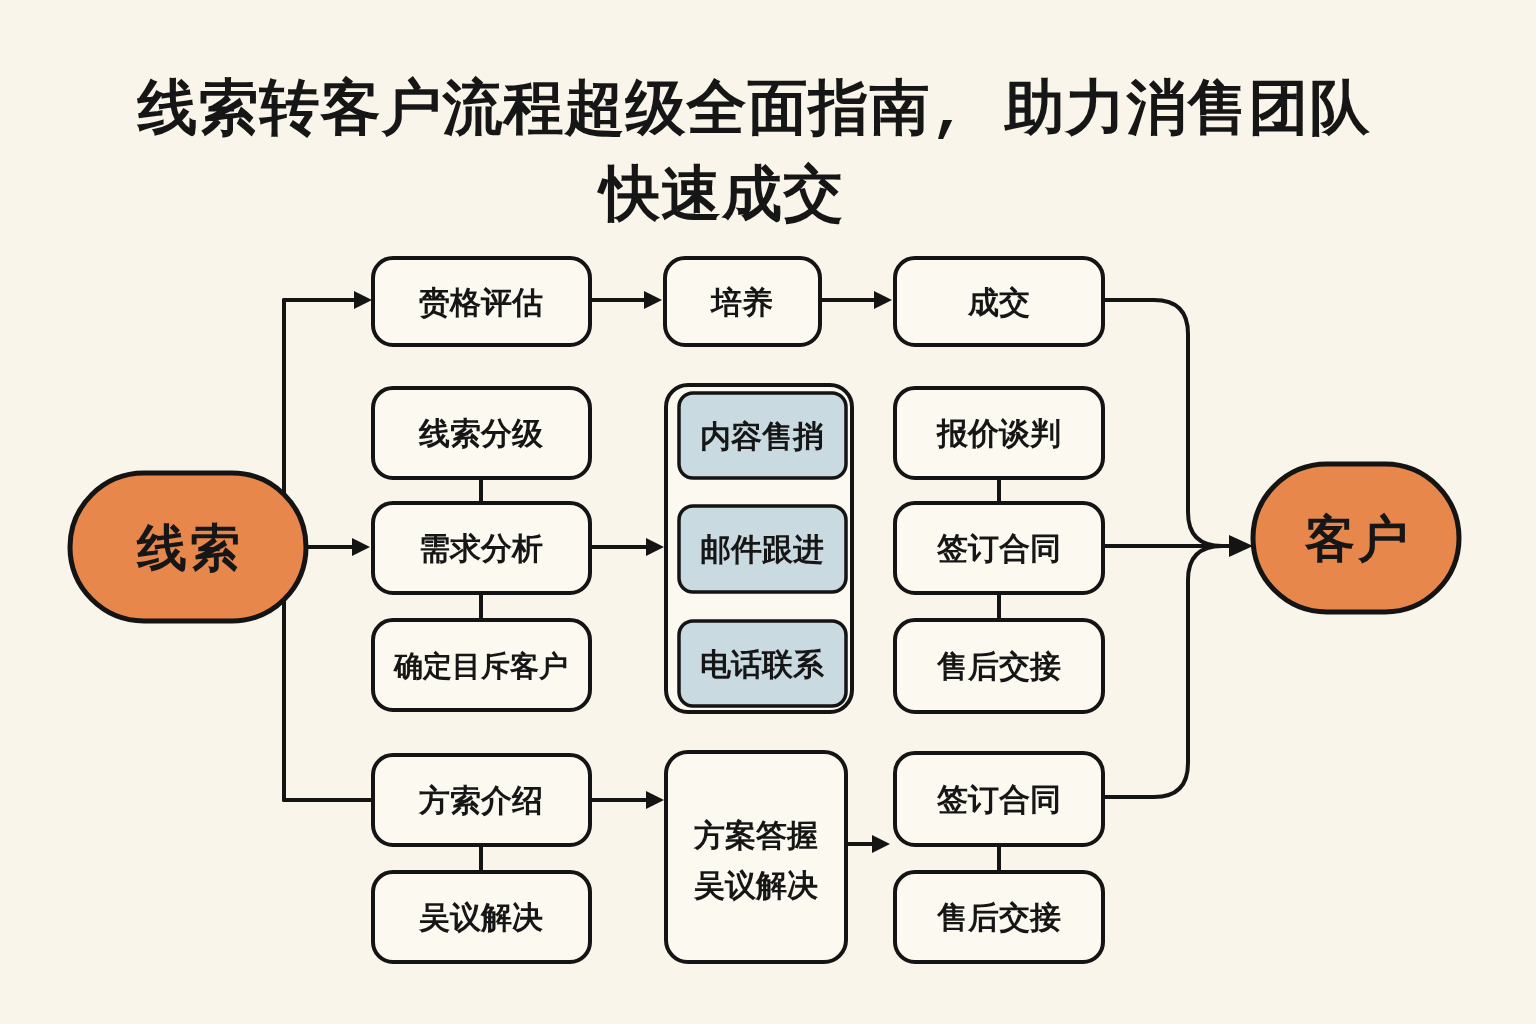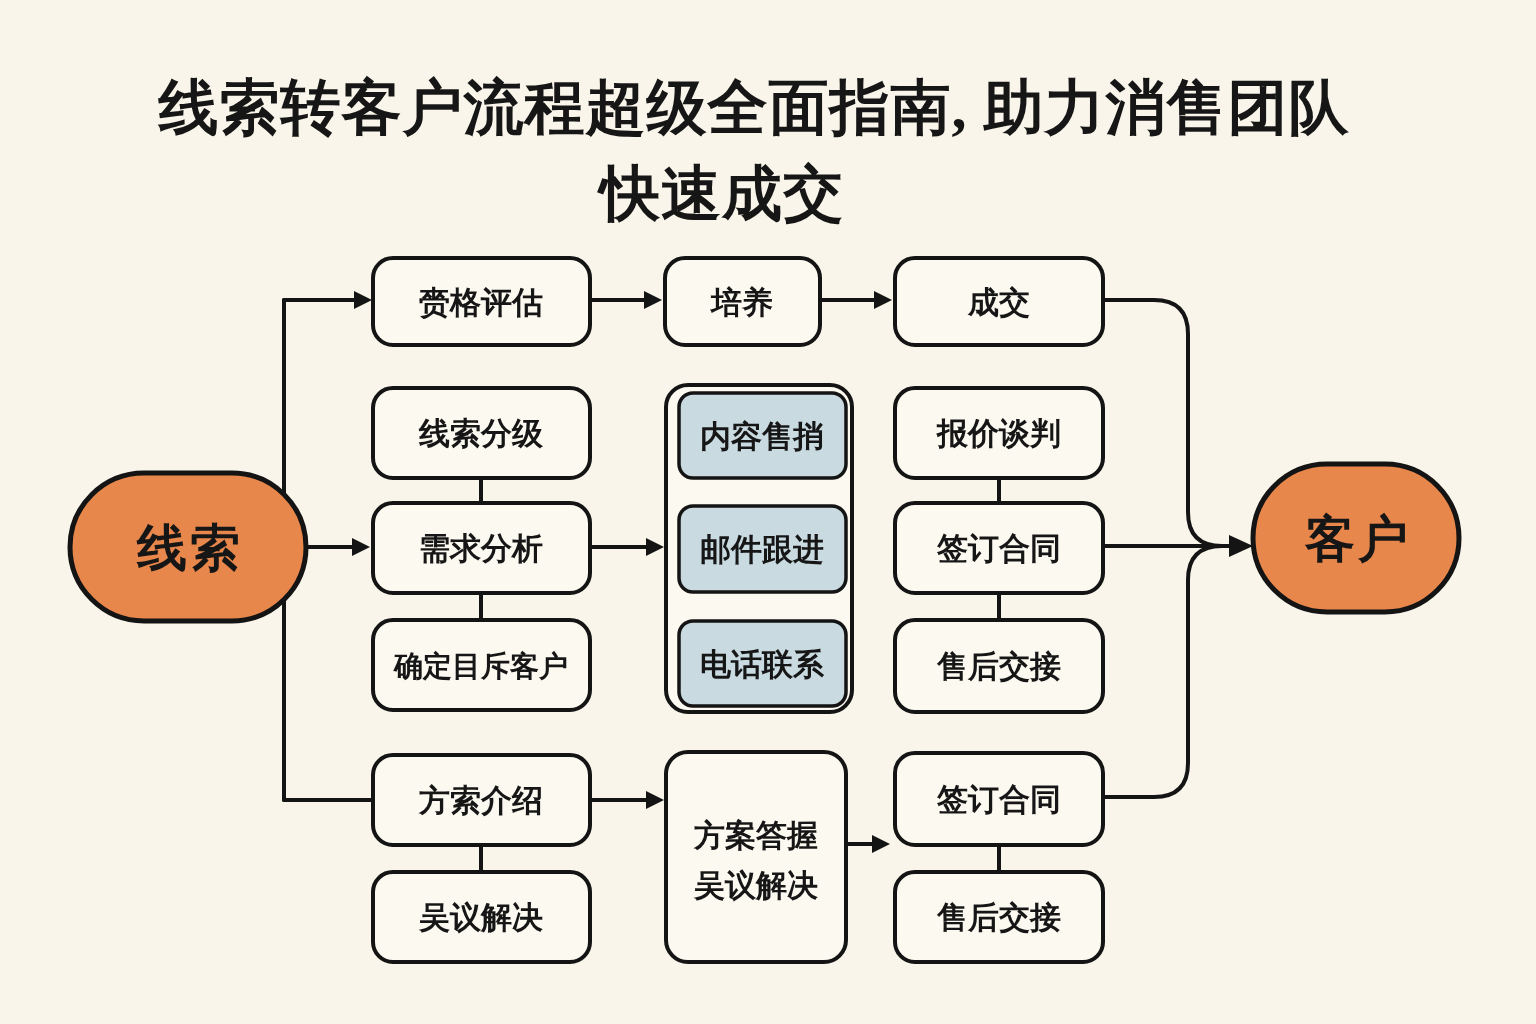--- a/index.html
+++ b/index.html
@@ -3,21 +3,21 @@
 <meta charset="utf-8">
 <style>
   :root{
     --bg:#F9F5EA; --box-fill:#FCF9F1; --blue:#C9DAE1;
     --orange:#E8874B; --line:#141414; --text:#161616;
   }
   html,body{margin:0;padding:0;background:var(--bg);}
   .stage{
     position:relative;width:1536px;height:1024px;overflow:hidden;
     background:var(--bg);
-    font-family:Liberation Serif, serif;
+    font-family:Liberation Mono, monospace;
   }
   svg{display:block;position:absolute;inset:0;}
   .edge{stroke:var(--line);stroke-width:4;fill:none;stroke-linecap:round;}
   .arrowhead{fill:var(--line);stroke:none;}
   .box-cream{fill:var(--box-fill);stroke:var(--line);stroke-width:4;}
   .box-blue{fill:var(--blue);stroke:var(--line);stroke-width:3.5;}
   .pill{fill:var(--orange);stroke:var(--line);stroke-width:5;}
   text{fill:var(--text);font-weight:bold;}
   .title-line{font-size:60px;text-anchor:middle;letter-spacing:1px;}
   .node-label{font-size:31px;text-anchor:middle;}

